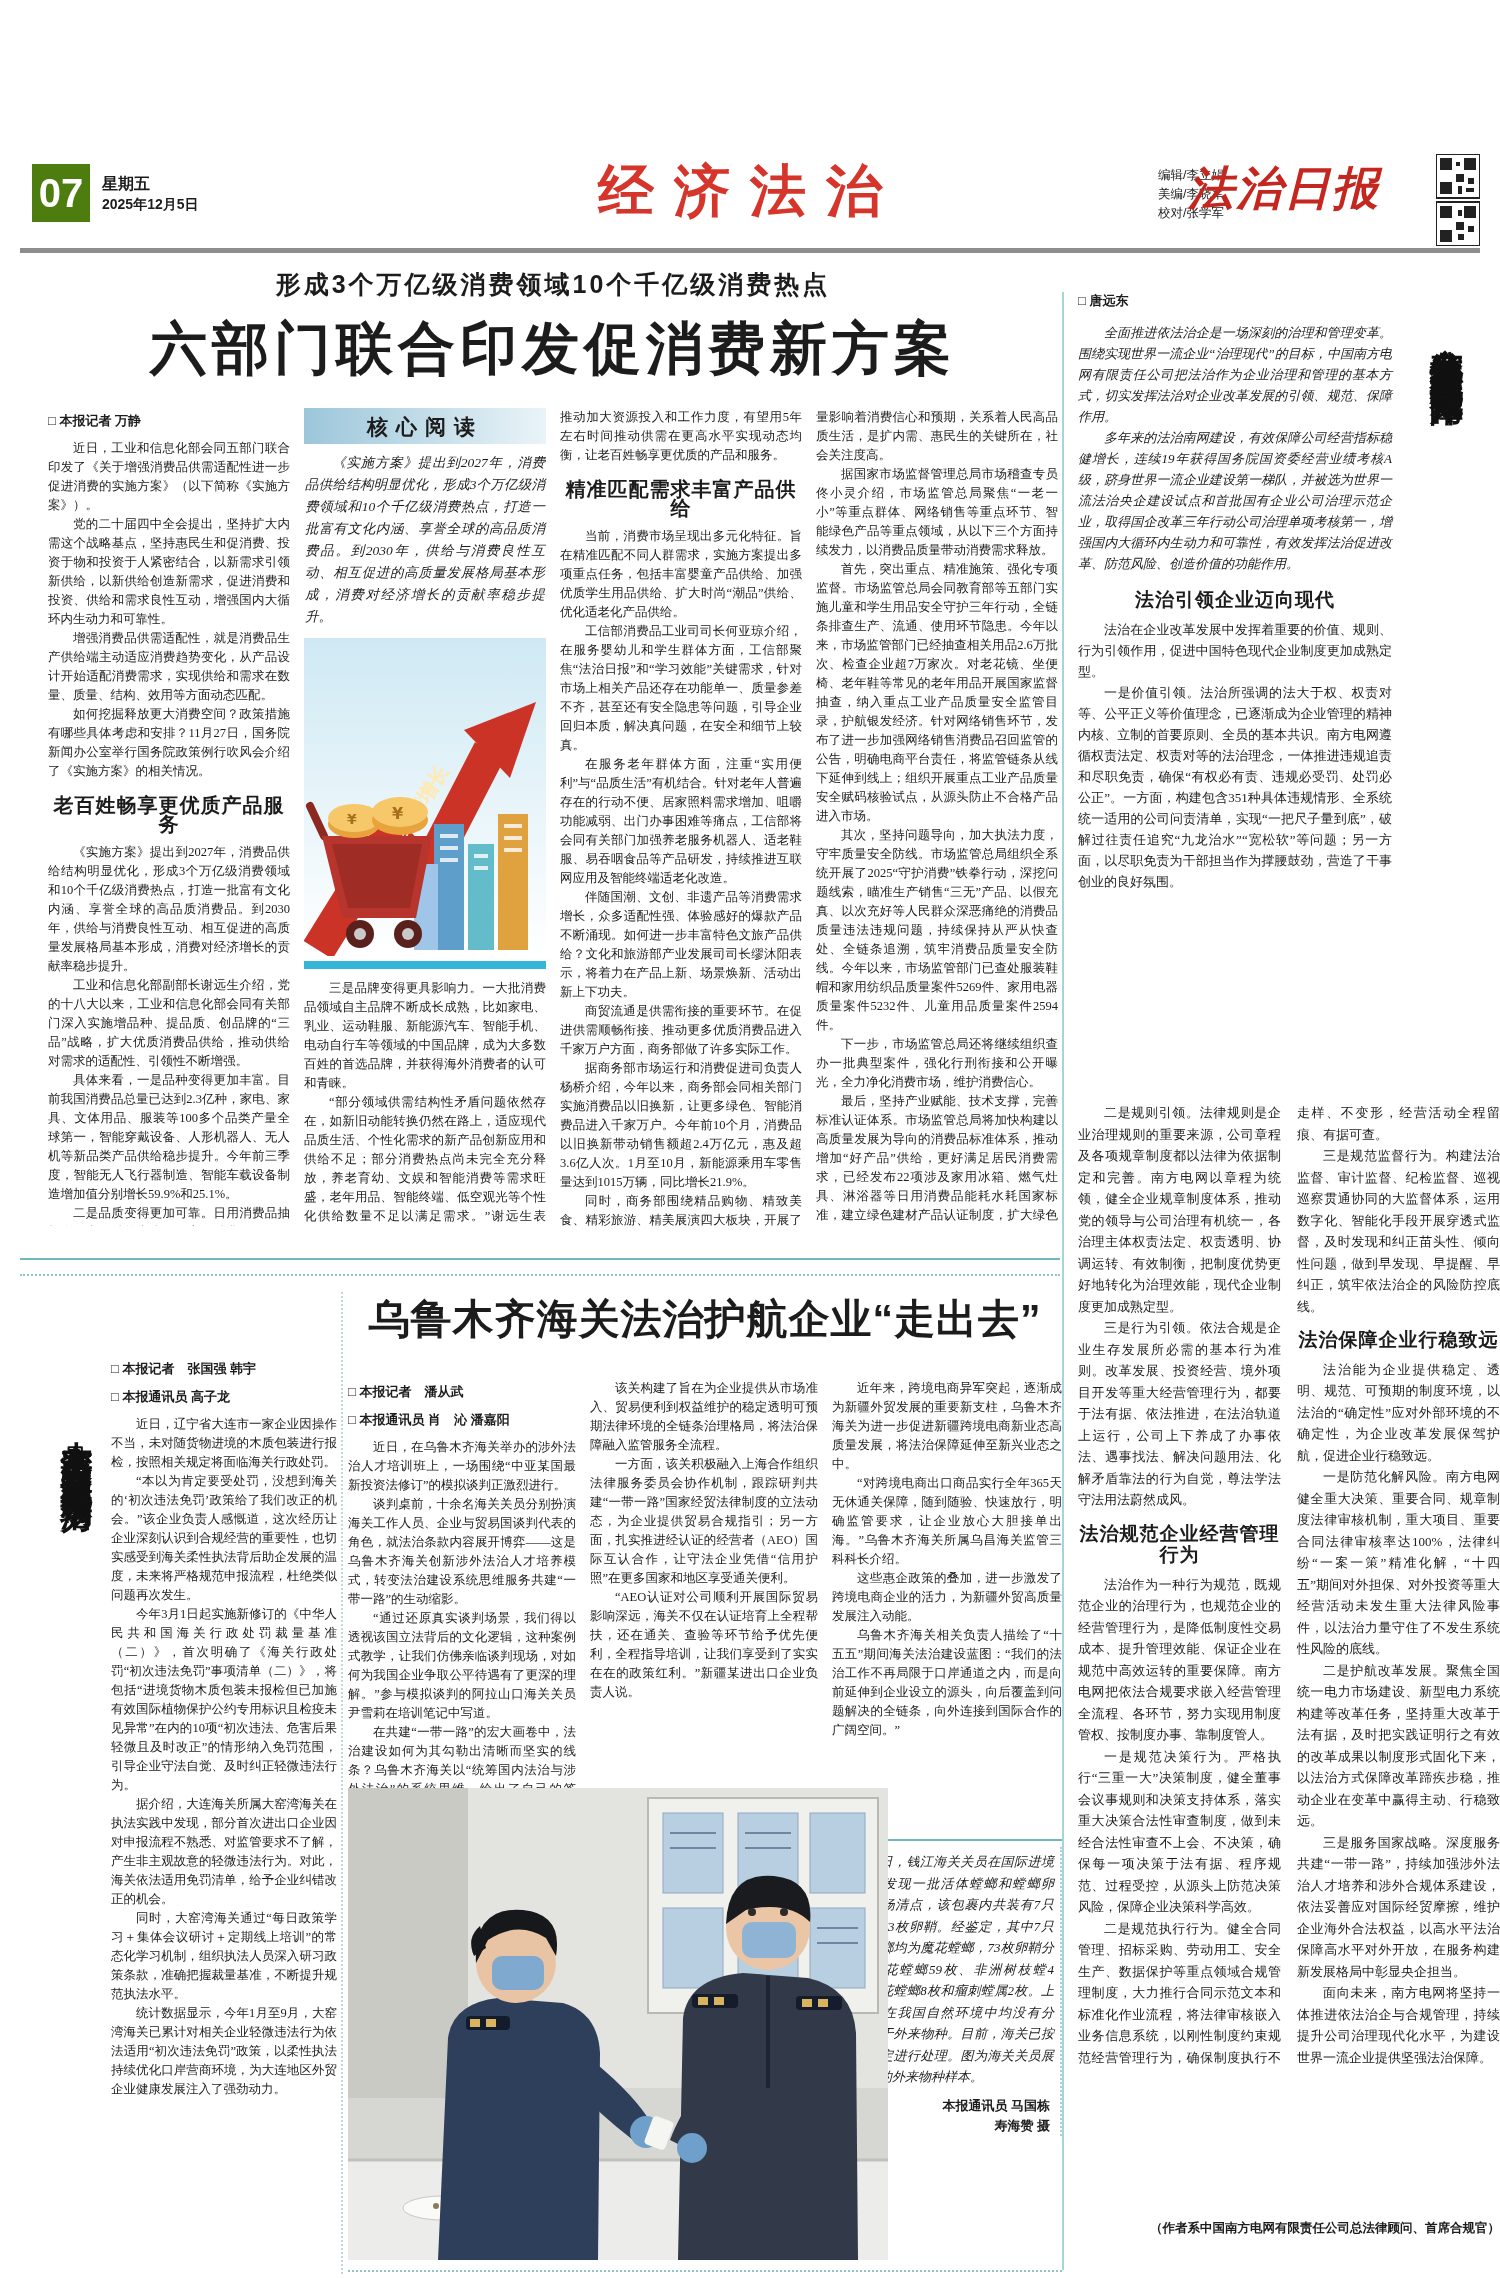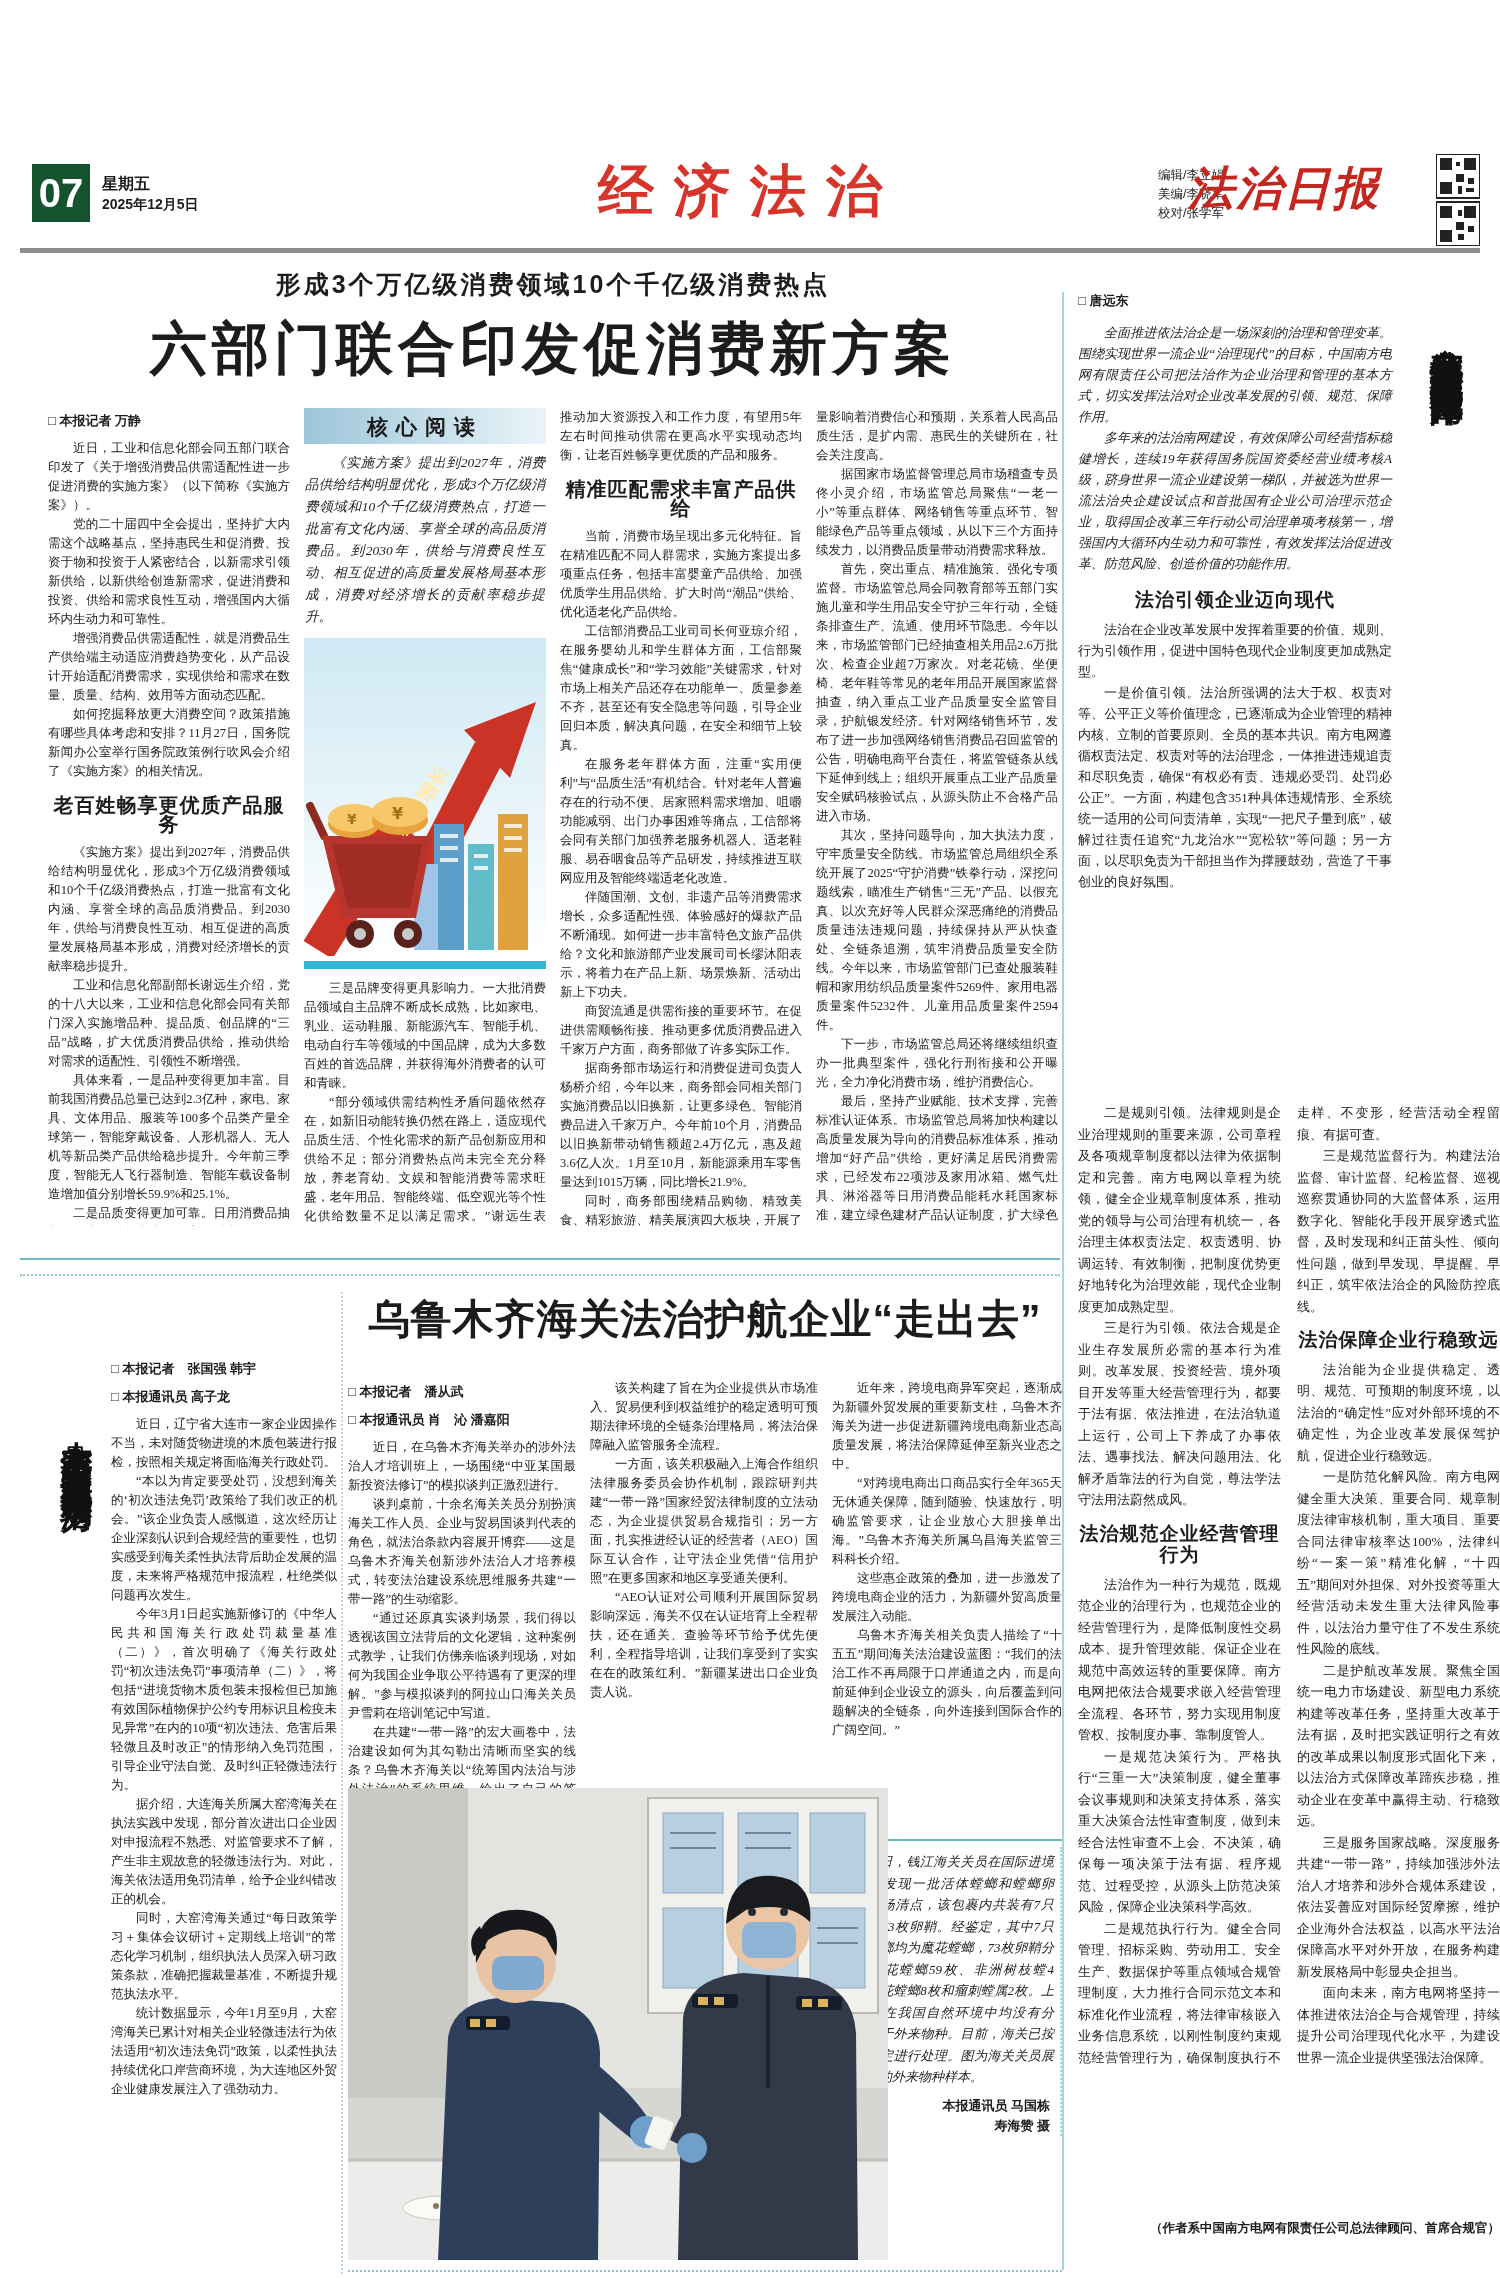--- a/index.html
+++ b/index.html
@@ -1,20 +1,20 @@
 <!DOCTYPE html>
 <html><head>
 <meta charset="utf-8">
 <style>
   html,body{margin:0;padding:0;background:#fff;}
   .page{position:relative;width:1500px;height:2279px;background:#ffffff;overflow:hidden;
         font-family:"Liberation Serif",serif;color:#1c1c1c;}
   
   .hdr{position:absolute;left:20px;top:162px;width:1460px;height:84px;}
-  .pagenum{position:absolute;left:12px;top:2px;width:58px;height:58px;background:#14532d;color:#fff;
+  .pagenum{position:absolute;left:12px;top:2px;width:58px;height:58px;background:#4d7c0f;color:#fff;
            display:flex;align-items:center;justify-content:center;
            font-family:"Liberation Sans",sans-serif;font-weight:bold;font-size:40px;}
   .dateblk{position:absolute;left:82px;top:12px;font-family:"Liberation Sans",sans-serif;}
   .weekday{font-weight:bold;font-size:16px;line-height:20px;}
   .dateline{font-size:14px;line-height:20px;font-weight:bold;}
   .secttitle{position:absolute;left:50%;transform:translateX(-50%);top:-8px;color:#d5352b;
              font-family:"Liberation Sans",sans-serif;font-weight:bold;font-size:56px;letter-spacing:20px;white-space:nowrap;}
   .editors{position:absolute;right:256px;top:4px;font-size:12.5px;line-height:19px;font-family:"Liberation Sans",sans-serif;text-align:left;}
   .masthead{position:absolute;right:100px;top:-4px;color:#c4271f;font-family:"DejaVu Serif",serif;
             font-weight:bold;font-style:italic;font-size:46px;letter-spacing:2px;white-space:nowrap;}
@@ -192,21 +192,21 @@
         <div class="illus-strip"></div>
         <div>
             <p class="para">三是品牌变得更具影响力。一大批消费品领域自主品牌不断成长成熟，比如家电、乳业、运动鞋服、新能源汽车、智能手机、电动自行车等领域的中国品牌，成为大多数百姓的首选品牌，并获得海外消费者的认可和青睐。</p>
             <p class="para">“部分领域供需结构性矛盾问题依然存在，如新旧动能转换仍然在路上，适应现代品质生活、个性化需求的新产品创新应用和供给不足；部分消费热点尚未完全充分释放，养老育幼、文娱和智能消费等需求旺盛，老年用品、智能终端、低空观光等个性化供给数量不足以满足需求。”谢远生表示。</p>
           </div>
       </div>
       <div class="col">
           <p class="para cont">推动加大资源投入和工作力度，有望用5年左右时间推动供需在更高水平实现动态均衡，让老百姓畅享更优质的产品和服务。</p>
           <div class="subhead">精准匹配需求丰富产品供给</div>
           <p class="para">当前，消费市场呈现出多元化特征。旨在精准匹配不同人群需求，实施方案提出多项重点任务，包括丰富婴童产品供给、加强优质学生用品供给、扩大时尚“潮品”供给、优化适老化产品供给。</p>
-          <p class="para">工信部消费品工业司司长何亚琼介绍，在服务婴幼儿和学生群体方面，工信部聚焦“健康成长”和“学习效能”关键需求，针对市场上相关产品还存在功能单一、质量参差不齐，甚至还有安全隐患等问题，引导企业回归本质，解决真问题，在安全和细节上较真。</p>
+          <p class="para">工信部消费品工业司司长何亚琼介绍，在服务婴幼儿和学生群体方面，工信部聚焦“法治日报”和“学习效能”关键需求，针对市场上相关产品还存在功能单一、质量参差不齐，甚至还有安全隐患等问题，引导企业回归本质，解决真问题，在安全和细节上较真。</p>
           <p class="para">在服务老年群体方面，注重“实用便利”与“品质生活”有机结合。针对老年人普遍存在的行动不便、居家照料需求增加、咀嚼功能减弱、出门办事困难等痛点，工信部将会同有关部门加强养老服务机器人、适老鞋服、易吞咽食品等产品研发，持续推进互联网应用及智能终端适老化改造。</p>
           <p class="para">伴随国潮、文创、非遗产品等消费需求增长，众多适配性强、体验感好的爆款产品不断涌现。如何进一步丰富特色文旅产品供给？文化和旅游部产业发展司司长缪沐阳表示，将着力在产品上新、场景焕新、活动出新上下功夫。</p>
           <p class="para">商贸流通是供需衔接的重要环节。在促进供需顺畅衔接、推动更多优质消费品进入千家万户方面，商务部做了许多实际工作。</p>
           <p class="para">据商务部市场运行和消费促进司负责人杨桥介绍，今年以来，商务部会同相关部门实施消费品以旧换新，让更多绿色、智能消费品进入千家万户。今年前10个月，消费品以旧换新带动销售额超2.4万亿元，惠及超3.6亿人次。1月至10月，新能源乘用车零售量达到1015万辆，同比增长21.9%。</p>
           <p class="para">同时，商务部围绕精品购物、精致美食、精彩旅游、精美展演四大板块，开展了精品首发季、精品消费月、国际消费季、老字号嘉年华等20余项专题活动，指导各地打造地方特色扩消费活动品牌，扩大优质供给。</p>
         </div>
       <div class="col">
           <p class="para cont">量影响着消费信心和预期，关系着人民高品质生活，是扩内需、惠民生的关键所在，社会关注度高。</p>
           <p class="para">据国家市场监督管理总局市场稽查专员佟小灵介绍，市场监管总局聚焦“一老一小”等重点群体、网络销售等重点环节、智能绿色产品等重点领域，从以下三个方面持续发力，以消费品质量带动消费需求释放。</p>
           <p class="para">首先，突出重点、精准施策、强化专项监督。市场监管总局会同教育部等五部门实施儿童和学生用品安全守护三年行动，全链条排查生产、流通、使用环节隐患。今年以来，市场监管部门已经抽查相关用品2.6万批次、检查企业超7万家次。对老花镜、坐便椅、老年鞋等常见的老年用品开展国家监督抽查，纳入重点工业产品质量安全监管目录，护航银发经济。针对网络销售环节，发布了进一步加强网络销售消费品召回监管的公告，明确电商平台责任，将监管链条从线下延伸到线上；组织开展重点工业产品质量安全赋码核验试点，从源头防止不合格产品进入市场。</p>

